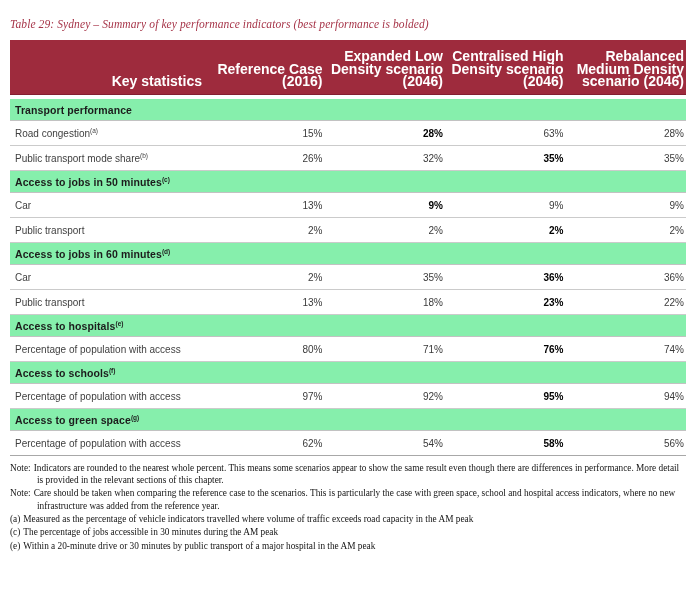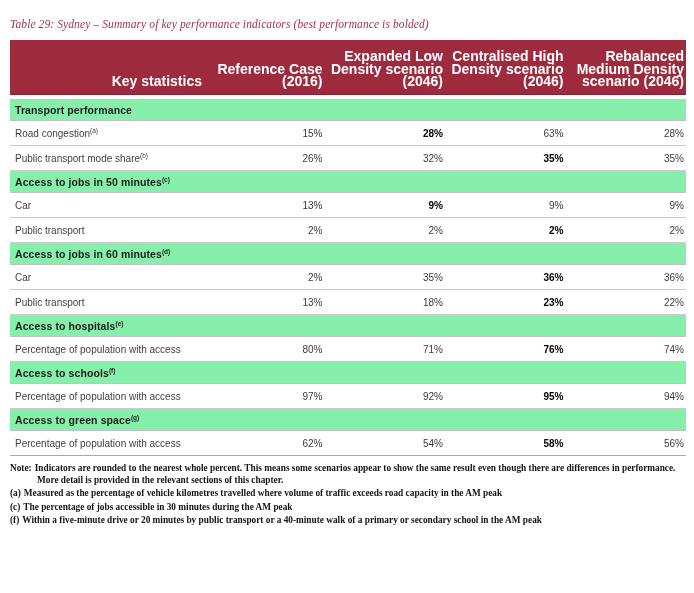--- a/index.html
+++ b/index.html
@@ -71,21 +71,20 @@
     letter-spacing: 0;
   }
 
   .notes {
     margin-top: 6px;
     font-family: "Liberation Serif", serif;
     font-size: 9.3px;
     line-height: 1.33;
     color: #141414;
     width: 676px;
-    font-weight: bold;
   }
   .note      { padding-left: 27px; text-indent: -27px; margin: 0 0 1px 0; }
   .note-lett { padding-left: 17px; text-indent: -17px; margin: 0 0 1px 0; }
   .note-label { margin-right: 3px; }
 </style>
 </head>
 <body>
 
 <div class="page">
 
@@ -212,18 +211,19 @@
         <td class="v">54%</td>
         <td class="v b">58%</td>
         <td class="v">56%</td>
       </tr>
 
     </tbody>
   </table>
 
   <div class="notes">
     <p class="note"><span class="note-label">Note:</span><span>Indicators are rounded to the nearest whole percent. This means some scenarios appear to show the same result even though there are differences in performance. More detail is provided in the relevant sections of this chapter.</span></p>
-    <p class="note-lett"><span class="note-label">(a)</span><span>Measured as the percentage of vehicle kilometres travelled where volume of traffic exceeds road capacity in the AM peak</span></p>
+    <p class="note"><span class="note-label">Note:</span><span>Care should be taken when comparing the reference case to the scenarios. This is particularly the case with green space, school and hospital access indicators, where no new infrastructure was added from the reference year.</span></p>
+    <p class="note-lett"><span class="note-label">(a)</span><span>Measured as the percentage of vehicle indicators travelled where volume of traffic exceeds road capacity in the AM peak</span></p>
     <p class="note-lett"><span class="note-label">(c)</span><span>The percentage of jobs accessible in 30 minutes during the AM peak</span></p>
-    <p class="note-lett"><span class="note-label">(f)</span><span>Within a five-minute drive or 20 minutes by public transport or a 40-minute walk of a primary or secondary school in the AM peak</span></p>
+    <p class="note-lett"><span class="note-label">(e)</span><span>Within a 20-minute drive or 30 minutes by public transport of a major hospital in the AM peak</span></p>
   </div>
 
 </div>
 
 </body></html>

